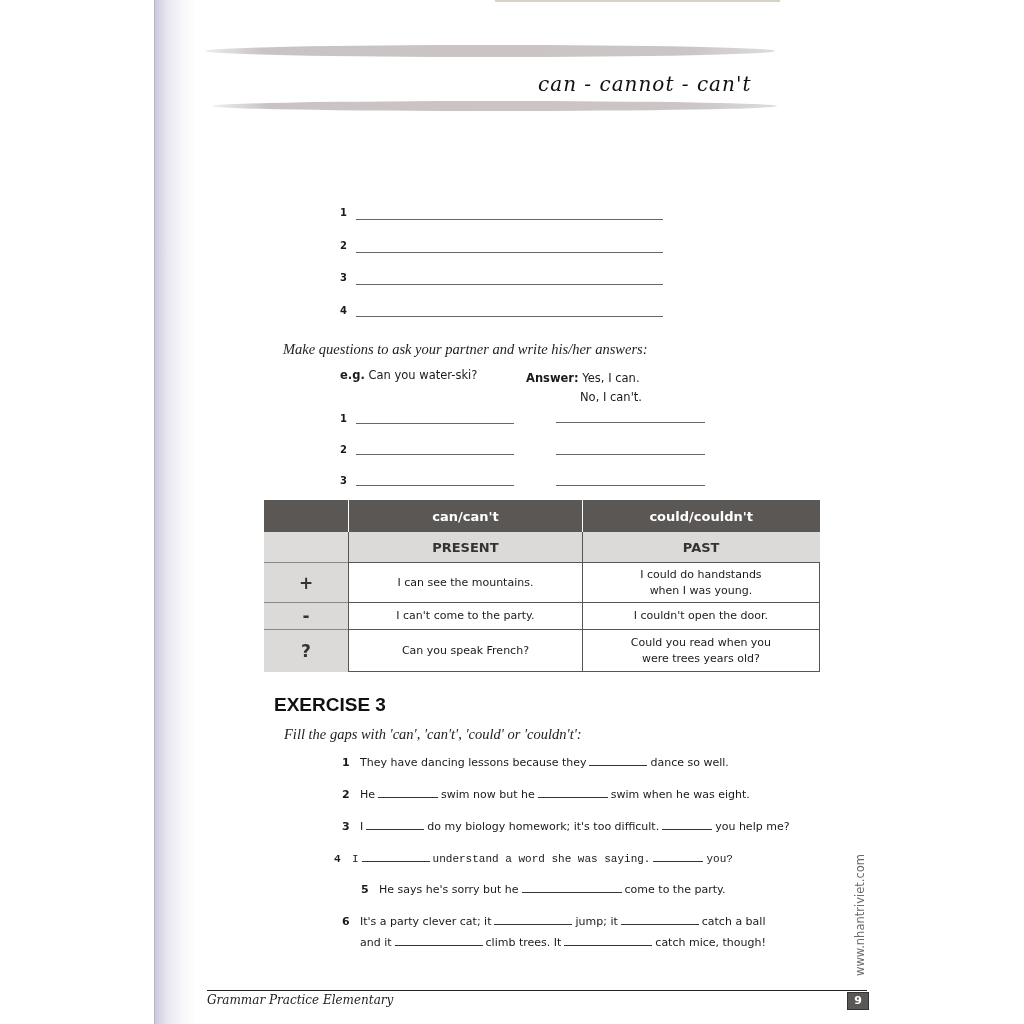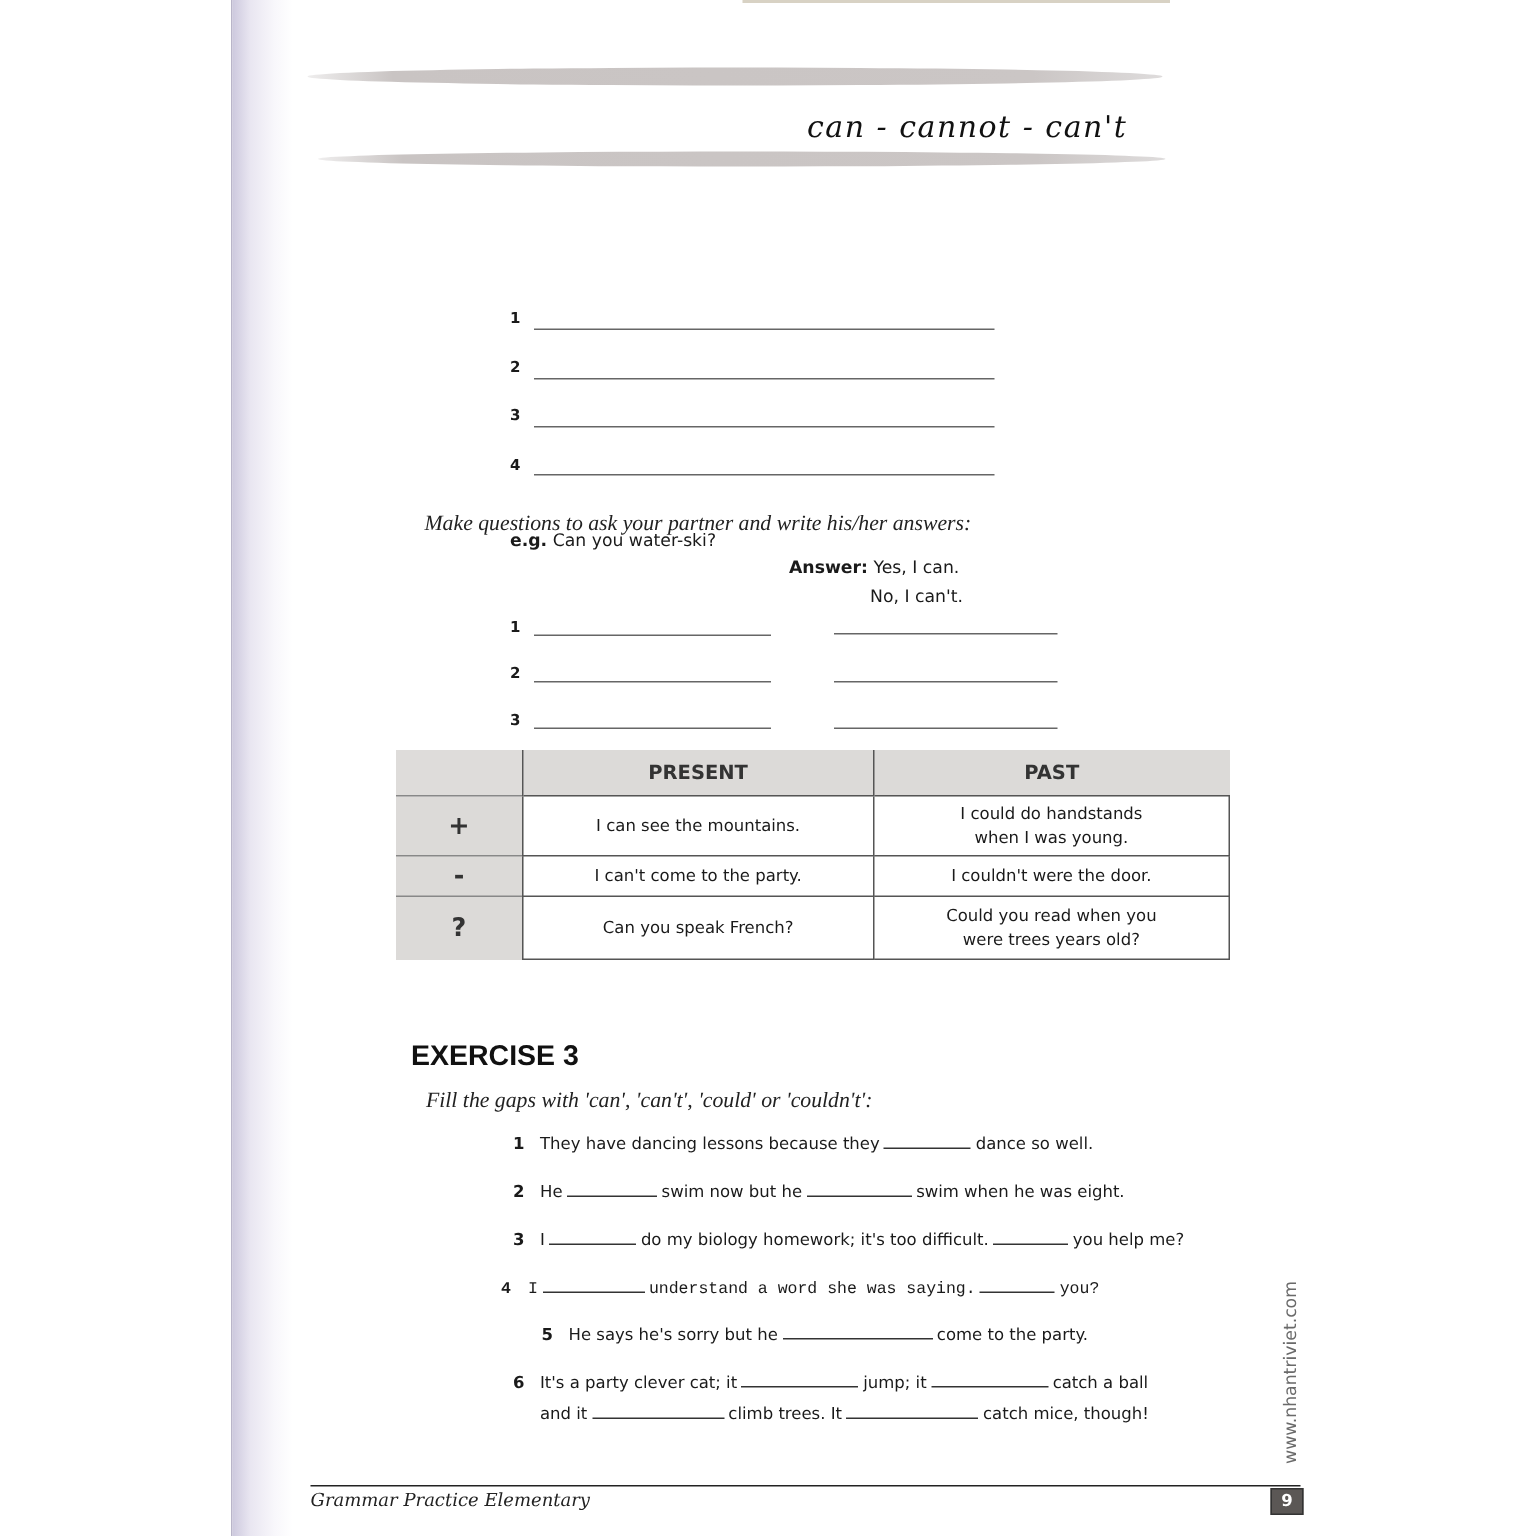--- a/index.html
+++ b/index.html
@@ -83,21 +83,21 @@
   <span class="num" style="left:340px;top:240px;">2</span>
   <div class="line" style="left:356px;top:252px;width:307px;"></div>
   <span class="num" style="left:340px;top:272px;">3</span>
   <div class="line" style="left:356px;top:284px;width:307px;"></div>
   <span class="num" style="left:340px;top:305px;">4</span>
   <div class="line" style="left:356px;top:316px;width:307px;"></div>
 </div>
 
 <div>
   <div class="instr" style="left:283px;top:341px;">Make questions to ask your partner and write his/her answers:</div>
-  <div class="eg" style="left:340px;top:353px;">
+  <div class="eg" style="left:340px;top:368px;">
     <b>e.g.</b>
     <span>Can you water-ski?</span>
   </div>
   <div class="eg" style="left:526px;top:371px;">
     <b>Answer:</b>
     <span>Yes, I can.</span>
   </div>
   <div class="eg" style="left:580px;top:390px;">No, I can't.</div>
 
   <span class="num" style="left:340px;top:413px;">1</span>
@@ -108,37 +108,42 @@
   <div class="line" style="left:356px;top:454px;width:158px;"></div>
   <div class="line" style="left:556px;top:454px;width:149px;"></div>
 
   <span class="num" style="left:340px;top:475px;">3</span>
   <div class="line" style="left:356px;top:485px;width:158px;"></div>
   <div class="line" style="left:556px;top:485px;width:149px;"></div>
 </div>
 
 <table class="grammar">
   <tbody>
+      <tr class="hdr">
+    <th style="width:82px;"></th>
+    <th>can/can't</th>
+    <th style="border-right:none;">could/couldn't</th>
+  </tr>
   <tr class="sub">
     <td class="corner"></td>
     <td style="border-left:1px solid #555;">PRESENT</td>
     <td style="border-left:1px solid #555;">PAST</td>
   </tr>
   <tr style="height:40px;">
     <td class="sym">+</td>
     <td class="cell">I can see the mountains.</td>
     <td class="cell">
       <span>I could do handstands</span><br>
       <span>when I was young.</span>
     </td>
   </tr>
   <tr style="height:27px;">
     <td class="sym">-</td>
     <td class="cell">I can't come to the party.</td>
-    <td class="cell">I couldn't were the door.</td>
+    <td class="cell">I couldn't open the door.</td>
   </tr>
   <tr style="height:42px;">
     <td class="sym">?</td>
     <td class="cell">Can you speak French?</td>
     <td class="cell">
       <span>Could you read when you</span><br>
       <span>were trees years old?</span>
     </td>
   </tr>
 </tbody>

